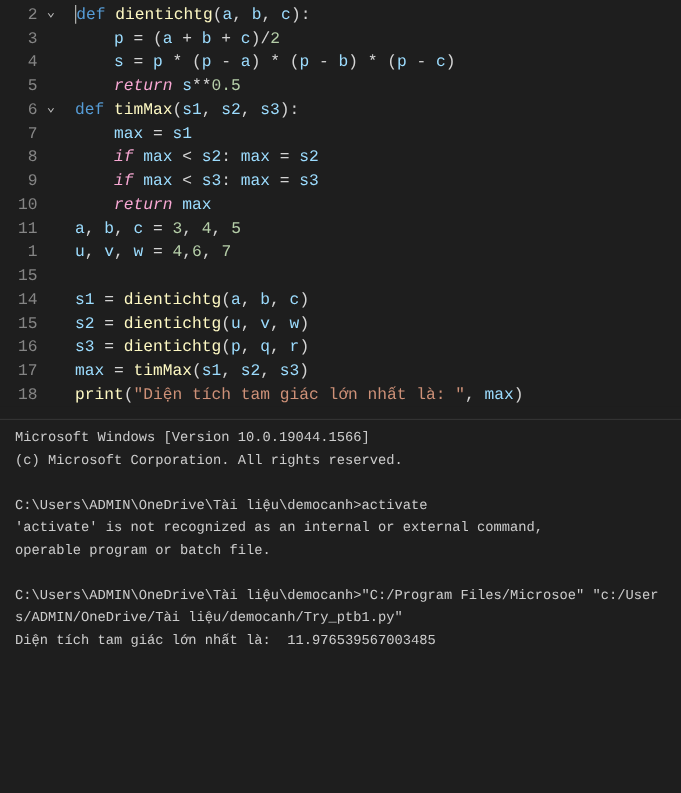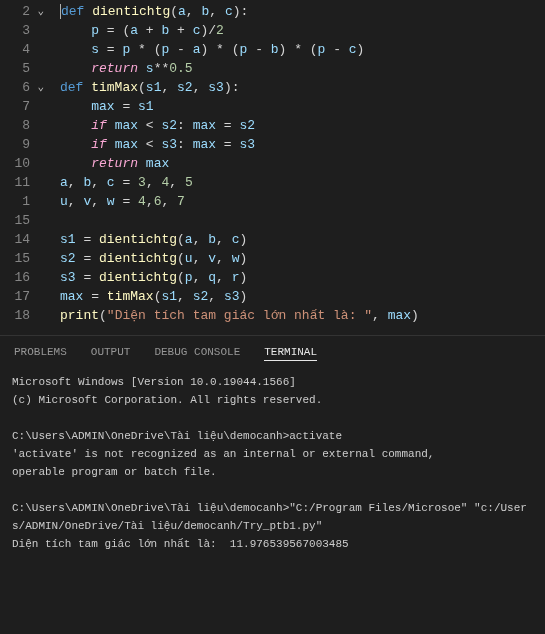--- a/index.html
+++ b/index.html
@@ -100,26 +100,20 @@
     <div class="line"><div class="gutter">1</div><div class="code"><span class="var">u</span><span class="op">, </span><span class="var">v</span><span class="op">, </span><span class="var">w</span><span class="op"> = </span><span class="num">4</span><span class="op">,</span><span class="num">6</span><span class="op">, </span><span class="num">7</span></div></div>
     <div class="line"><div class="gutter">15</div></div>
     <div class="line"><div class="gutter">14</div><div class="code"><span class="var">s1</span><span class="op"> = </span><span class="fn">dientichtg</span><span class="pn">(</span><span class="var">a</span><span class="op">, </span><span class="var">b</span><span class="op">, </span><span class="var">c</span><span class="pn">)</span></div></div>
     <div class="line"><div class="gutter">15</div><div class="code"><span class="var">s2</span><span class="op"> = </span><span class="fn">dientichtg</span><span class="pn">(</span><span class="var">u</span><span class="op">, </span><span class="var">v</span><span class="op">, </span><span class="var">w</span><span class="pn">)</span></div></div>
     <div class="line"><div class="gutter">16</div><div class="code"><span class="var">s3</span><span class="op"> = </span><span class="fn">dientichtg</span><span class="pn">(</span><span class="var">p</span><span class="op">, </span><span class="var">q</span><span class="op">, </span><span class="var">r</span><span class="pn">)</span></div></div>
     <div class="line"><div class="gutter">17</div><div class="code"><span class="var">max</span><span class="op"> = </span><span class="fn">timMax</span><span class="pn">(</span><span class="var">s1</span><span class="op">, </span><span class="var">s2</span><span class="op">, </span><span class="var">s3</span><span class="pn">)</span></div></div>
     <div class="line"><div class="gutter">18</div><div class="code"><span class="fn">print</span><span class="pn">(</span><span class="str">"Diện tích tam giác lớn nhất là: "</span><span class="op">, </span><span class="var">max</span><span class="pn">)</span></div></div>
   </div>
 
 <div class="panel">
-  <div class="tabs">
-    <div class="tab">PROBLEMS</div>
-    <div class="tab">OUTPUT</div>
-    <div class="tab">DEBUG CONSOLE</div>
-    <div class="tab active">TERMINAL</div>
-  </div>
   <div class="terminal" id="terminal">Microsoft Windows [Version 10.0.19044.1566]
 (c) Microsoft Corporation. All rights reserved.
 
 C:\Users\ADMIN\OneDrive\Tài liệu\democanh&gt;activate
 'activate' is not recognized as an internal or external command,
 operable program or batch file.
 
 C:\Users\ADMIN\OneDrive\Tài liệu\democanh&gt;"C:/Program Files/Microsoe" "c:/Users/ADMIN/OneDrive/Tài liệu/democanh/Try_ptb1.py"
 Diện tích tam giác lớn nhất là:  11.976539567003485</div>
 </div>

